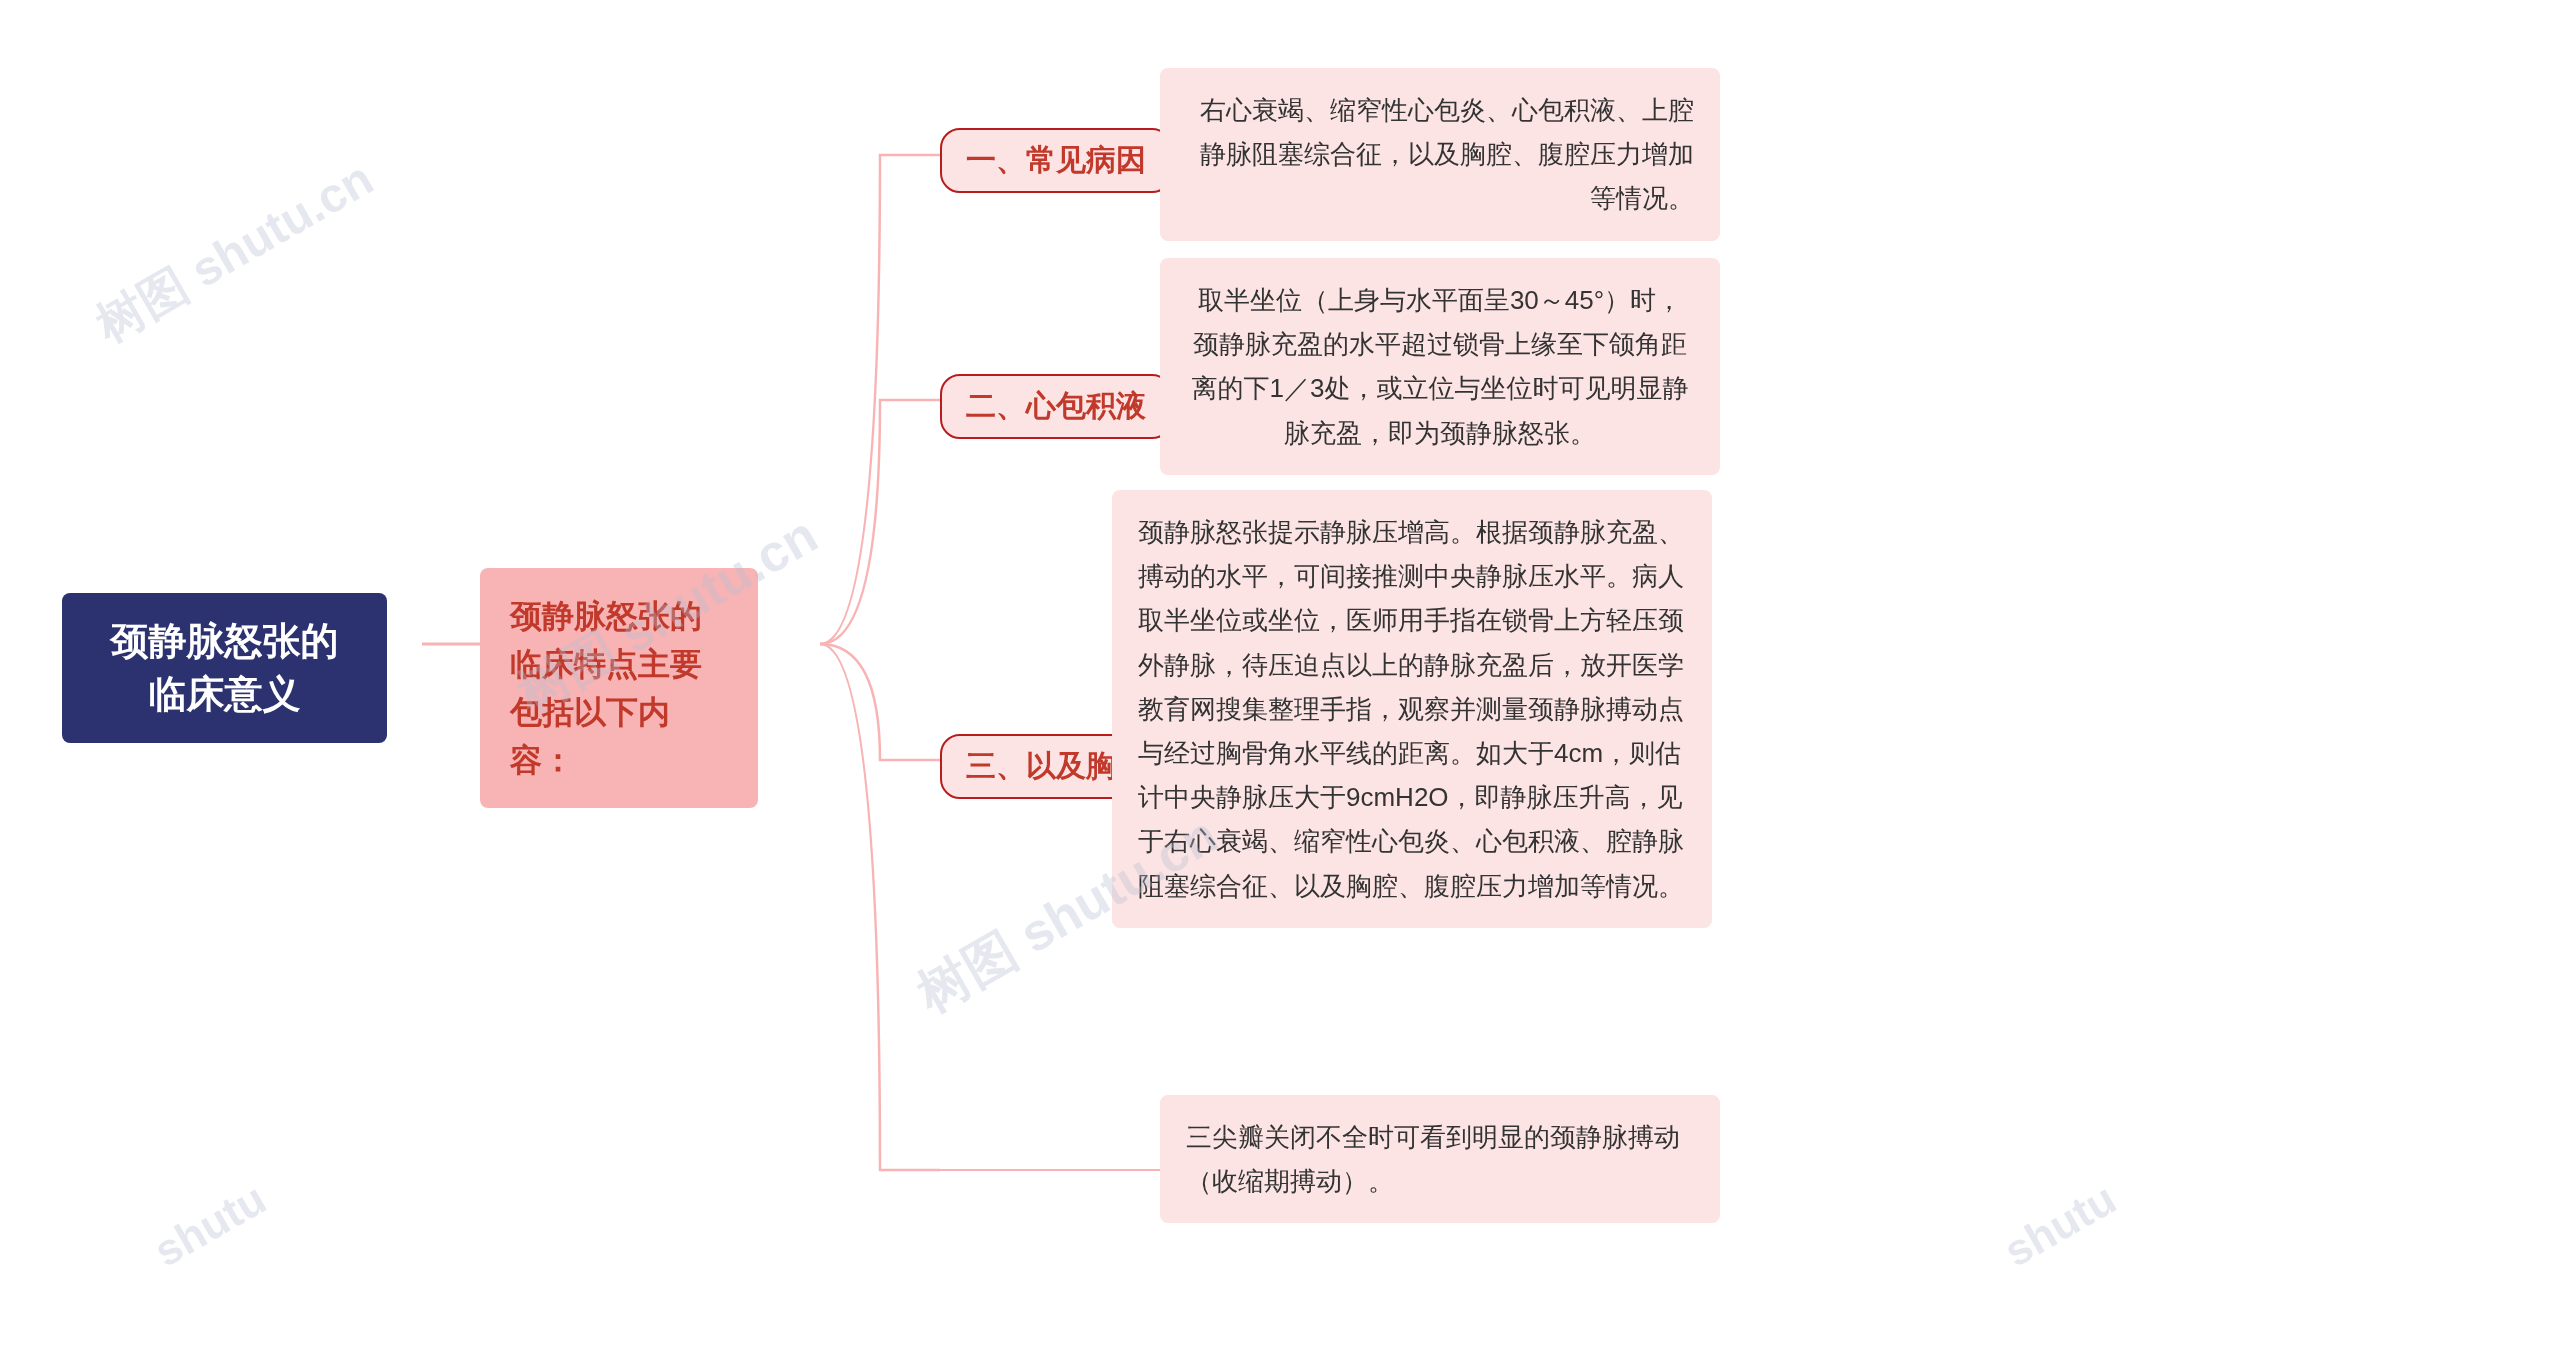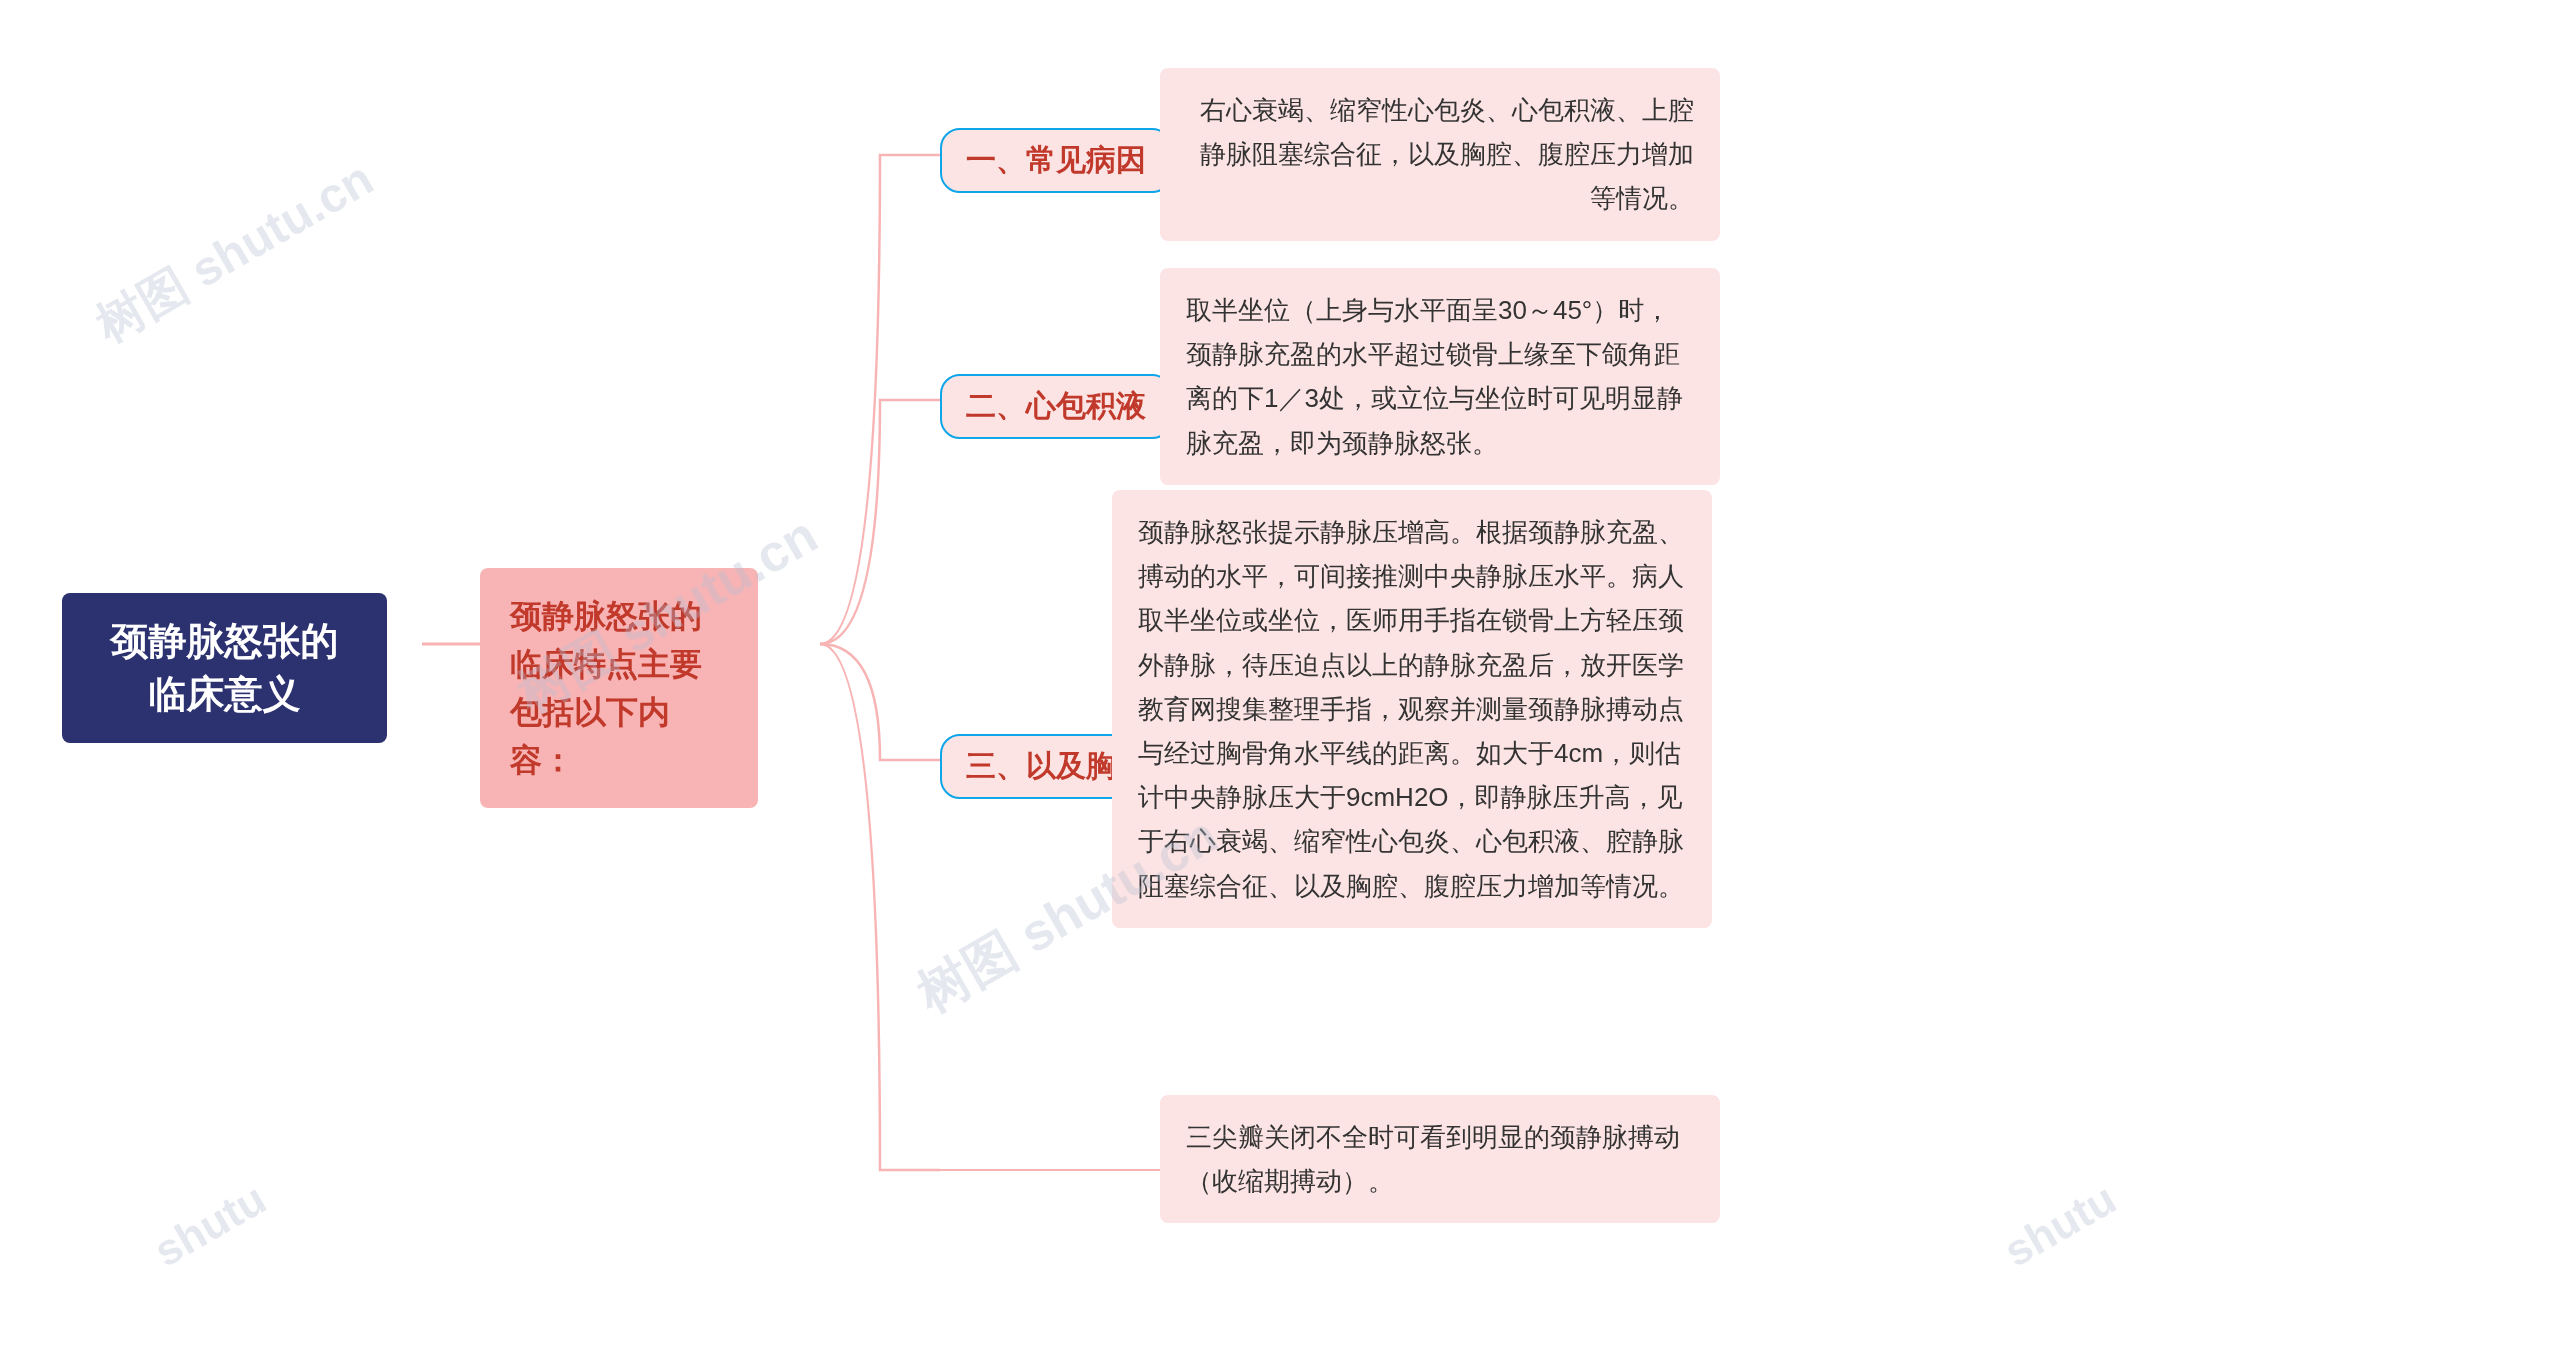--- a/index.html
+++ b/index.html
@@ -67,21 +67,21 @@
     .branch-node {
       position: absolute;
       background: #fce4e4;
       color: #c0392b;
       border-radius: 20px;
       padding: 10px 24px;
       font-size: 30px;
       font-weight: bold;
       white-space: nowrap;
       z-index: 5;
-      border: 2px solid #0ea5e9;
+      border: 2px solid #b91c1c;
     }
 
     
     .content-box {
       position: absolute;
       background: #fce4e4;
       border-radius: 8px;
       padding: 20px 26px;
       font-size: 26px;
       color: #333333;
@@ -134,19 +134,19 @@
 <div class="root-node" style="top: 593px; left: 62px;">颈静脉怒张的临床意义</div>
 
 <div class="center-node" style="top: 568px; left: 480px;">颈静脉怒张的临床特点主要包括以下内容：</div>
 
 <div class="branch-node" style="top: 128px; left: 940px;">一、常见病因</div>
 
 <div class="content-box" style="top: 68px; left: 1160px; width: 560px; text-align: right;">右心衰竭、缩窄性心包炎、心包积液、上腔静脉阻塞综合征，以及胸腔、腹腔压力增加等情况。</div>
 
 <div class="branch-node" style="top: 374px; left: 940px;">二、心包积液</div>
 
-<div class="content-box" style="top: 268px; left: 1160px; width: 560px;">取半坐位（上身与水平面呈30～45°）时，颈静脉充盈的水平超过锁骨上缘至下颌角距离的下1／3处，或立位与坐位时可见明显静脉充盈，即为颈静脉怒张。</div>
+<div class="content-box" style="top: 258px; left: 1160px; width: 560px; text-align: center;">取半坐位（上身与水平面呈30～45°）时，颈静脉充盈的水平超过锁骨上缘至下颌角距离的下1／3处，或立位与坐位时可见明显静脉充盈，即为颈静脉怒张。</div>
 
 <div class="branch-node" style="top: 734px; left: 940px;">三、以及胸腔</div>
 
 <div class="content-box" style="top: 490px; left: 1112px; width: 600px;">颈静脉怒张提示静脉压增高。根据颈静脉充盈、搏动的水平，可间接推测中央静脉压水平。病人取半坐位或坐位，医师用手指在锁骨上方轻压颈外静脉，待压迫点以上的静脉充盈后，放开医学教育网搜集整理手指，观察并测量颈静脉搏动点与经过胸骨角水平线的距离。如大于4cm，则估计中央静脉压大于9cmH2O，即静脉压升高，见于右心衰竭、缩窄性心包炎、心包积液、腔静脉阻塞综合征、以及胸腔、腹腔压力增加等情况。</div>
 
 <div class="content-box" style="top: 1095px; left: 1160px; width: 560px;">三尖瓣关闭不全时可看到明显的颈静脉搏动（收缩期搏动）。</div>
 
 </body></html>

